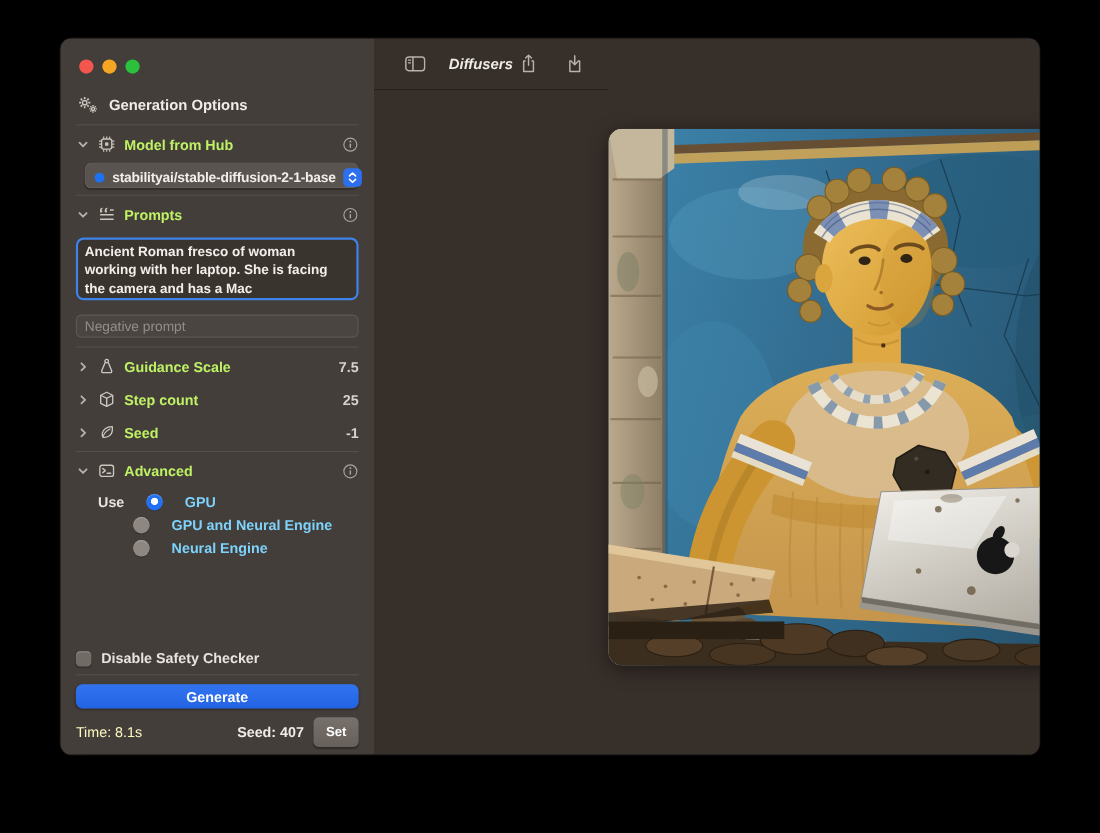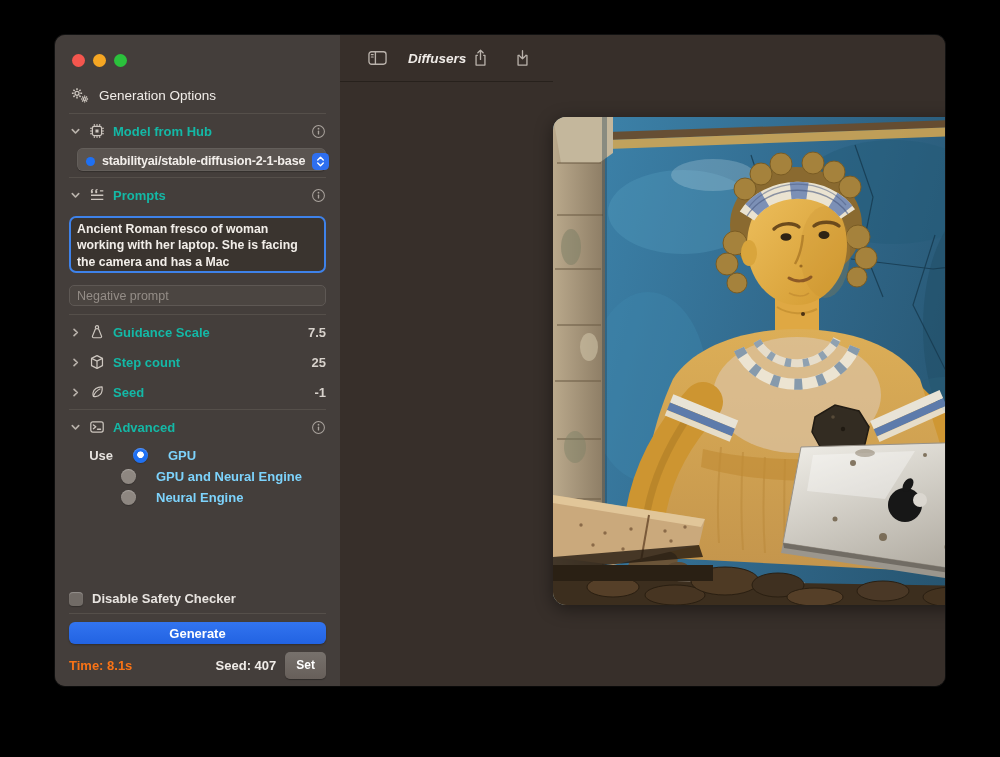--- a/index.html
+++ b/index.html
@@ -10,24 +10,24 @@
             border-radius:10px; overflow:hidden; display:flex;
             background:#362e2a; box-shadow:0 22px 55px rgba(0,0,0,.65), 0 0 0 1px rgba(255,255,255,.08); }
 
   
   .sidebar { width:285px; flex:0 0 285px; background:#443e3b; position:relative; color:#e8e4e0; }
   .lights { display:flex; gap:8px; padding:19px 0 0 17px; }
   .light { width:13px; height:13px; border-radius:50%; }
   .divider { height:1px; background:#5b5550; margin:0 14px; opacity:.75; }
 
   .sb-header { display:flex; align-items:center; gap:8px; padding:0 14px; margin:20px 0 9px; }
-  .sb-header .ttl { font-size:13.5px; font-weight:400; color:#f0ecе8; color:#f0ece8; }
+  .sb-header .ttl { font-size:13.5px; font-weight:700; color:#f0ecе8; color:#f0ece8; }
 
   .row { display:flex; align-items:center; gap:7px; padding:0 14px; height:26px; margin:4px 0; }
-  .row .lbl { font-size:13px; font-weight:700; color:#14b8a6; }
+  .row .lbl { font-size:13px; font-weight:700; color:#bef264; }
   .row .val { margin-left:auto; font-size:13px; font-weight:700; color:#d8d2cc; }
   .row .info { margin-left:auto; color:#aaa39d; display:flex; }
   .chev { width:12px; display:flex; justify-content:center; color:#b9b2ab; flex:0 0 12px; }
   .ric  { width:18px; display:flex; justify-content:center; color:#cdc6bf; flex:0 0 18px; }
 
   .select { margin:3px 14px 6px 22px; height:23px; background:#5a5450; border-radius:6px;
             display:flex; align-items:center; padding:3px 3px 0 9px; gap:7px;
             box-shadow:inset 0 0 0 .5px rgba(255,255,255,.12), 0 1px 1px rgba(0,0,0,.25); cursor:default; }
   .select .dot { width:9px; height:9px; border-radius:50%; background:#1f70f2; flex:0 0 9px; }
   .select .stxt { font-size:12.6px; font-weight:700; color:#f2eeea; white-space:nowrap; letter-spacing:-.2px; }
@@ -54,21 +54,21 @@
   .sb-bottom { position:absolute; left:0; right:0; bottom:0; }
   .chk-row { display:flex; align-items:flex-end; gap:9px; padding:0 14px; height:24px; margin-bottom:7px; }
   .checkbox { width:14px; height:14px; border-radius:4px; background:#716b66;
               box-shadow:inset 0 1px 1px rgba(255,255,255,.25), 0 1px 1px rgba(0,0,0,.25); cursor:default; }
   .chk-lbl { font-size:13px; font-weight:700; }
   .gen-btn { display:block; margin:8px 14px 0; width:calc(100% - 28px); height:22px;
              background:linear-gradient(#3274f0,#2263e2); border:none; border-radius:6px;
              color:#fff; font-family:Liberation Sans, sans-serif; font-size:13px; font-weight:700;
              box-shadow:0 1px 2px rgba(0,0,0,.3); cursor:default; }
   .status { display:flex; align-items:center; padding:0 14px; height:42px; }
-  .status .time { font-size:13px; font-weight:700; color:#f97316; }
+  .status .time { font-size:13px; font-weight:400; color:#fef9c3; }
   .status .seed { margin-left:auto; font-size:13px; font-weight:700; color:#f0ece8; }
   .set-btn { margin-left:9px; height:27px; padding:0 11px; background:linear-gradient(#77716c,#675f5a);
              border:none; border-radius:5px; color:#fff; font-family:"Liberation Sans",sans-serif;
              font-size:12px; font-weight:700; box-shadow:0 1px 1px rgba(0,0,0,.3); cursor:default; }
 
   
   .main { flex:1; display:flex; flex-direction:row; background:#372f2a;font-style:italic; }
   .toolbar { height:47px; flex:0 0 47px; display:flex; align-items:center; padding:0 17px 0 23px;
              border-bottom:1px solid #27211c; color:#b9b2ab; }
   .toolbar .title { font-size:13.5px; font-weight:700; color:#efebe7; margin-left:17px; }

